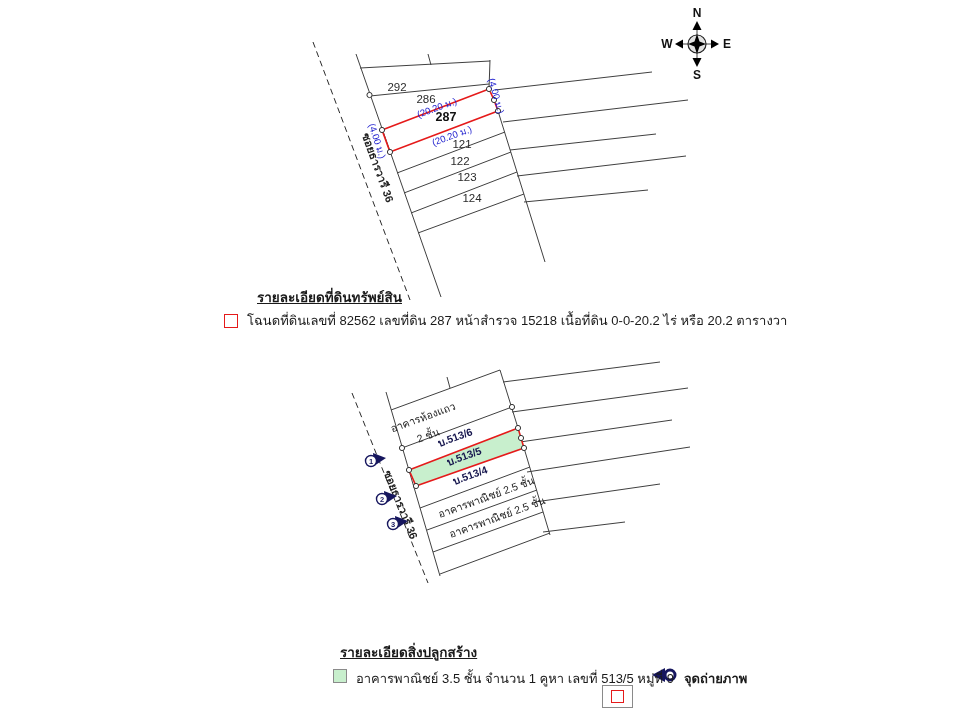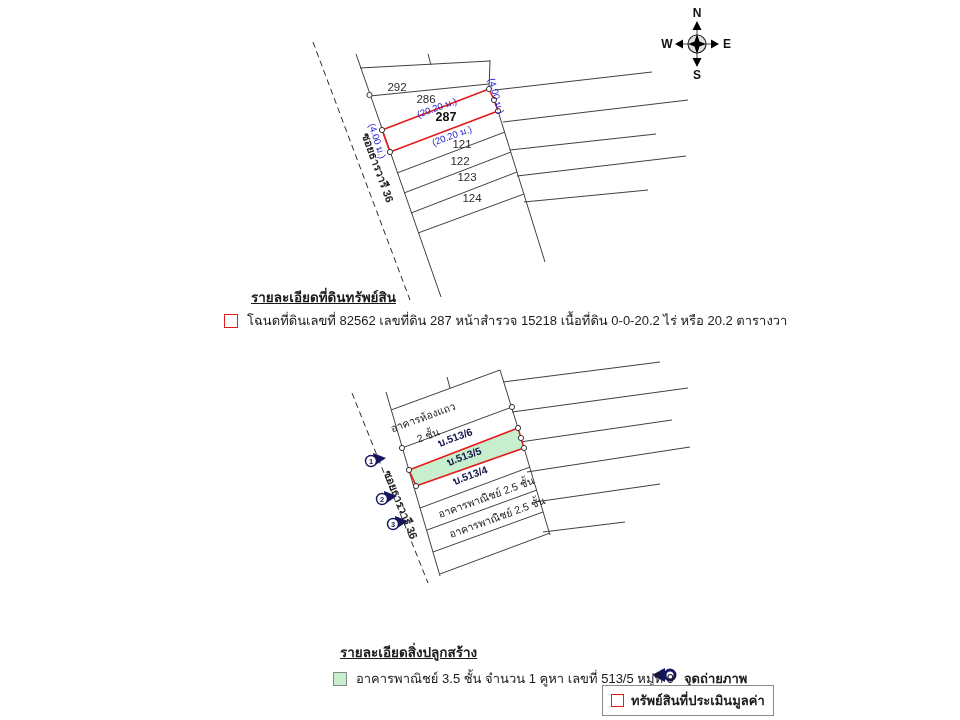--- a/index.html
+++ b/index.html
@@ -147,29 +147,28 @@
       <text x="393" y="527" text-anchor="middle" class="mk-num">3</text>
     </g>
   </g>
 
   <g>
     <polygon class="mk-flag" points="652,675 665,668 665,682"></polygon>
     <circle cx="670" cy="675" r="5" fill="#ffffff" stroke="#16165e" stroke-width="3"></circle>
   </g>
 </svg>
 
-<div class="abs hdr" style="left:251px;top:286px">รายละเอียดที่ดินทรัพย์สิน</div>
+<div class="abs hdr" style="left:257px;top:286px">รายละเอียดที่ดินทรัพย์สิน</div>
 <div class="abs" style="left:224px;top:310px;display:flex;align-items:center;gap:9px">
   <span class="swatch sw-red" style="margin-top:1px"></span>
   <span class="itemtext">โฉนดที่ดินเลขที่ 82562 เลขที่ดิน 287 หน้าสำรวจ 15218  เนื้อที่ดิน 0-0-20.2 ไร่ หรือ 20.2 ตารางวา</span>
 </div>
 
 <div class="abs hdr" style="left:340px;top:641px">รายละเอียดสิ่งปลูกสร้าง</div>
-<div class="abs" style="left:333px;top:668px;display:flex;align-items:center;gap:9px">
+<div class="abs" style="left:333px;top:668px;display:flex;align-items:flex-start;gap:9px">
   <span class="swatch sw-green" style="margin-top:1px"></span>
   <span class="itemtext">อาคารพาณิชย์ 3.5 ชั้น จำนวน 1 คูหา เลขที่ 513/5 หมู่ที่ 9</span>
 </div>
 
 <div class="abs legendtext" style="left:684px;top:668px">จุดถ่ายภาพ</div>
 <div class="abs assessed-box" style="left:602px;top:685px">
   <span class="swatch sw-red" style="width:13px;height:13px"></span>
-  <span class="legendtext">ทรัพย์สินที่ประเมินมูลค่า</span>
 </div>
 
 </body></html>

